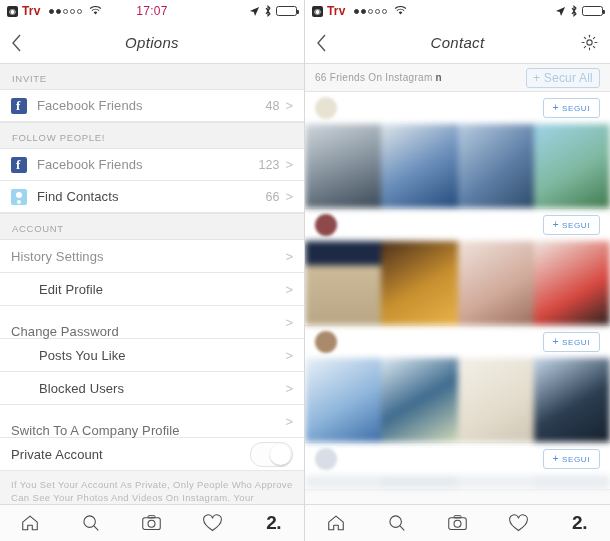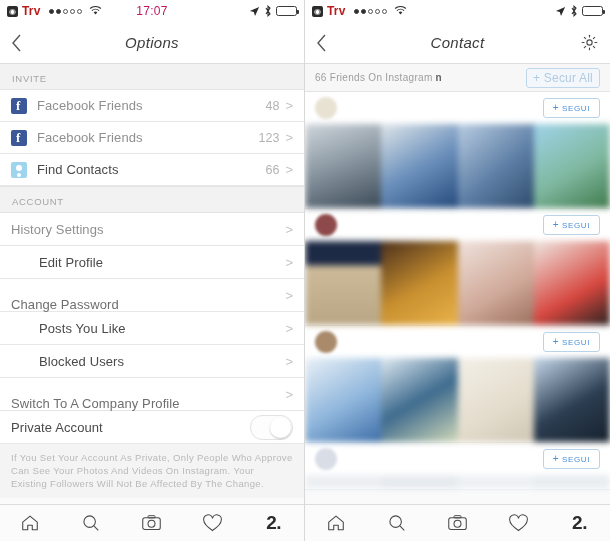--- a/index.html
+++ b/index.html
@@ -202,20 +202,21 @@
     <div class="scroll">
 
       <div class="sec-header first">INVITE</div>
       <div class="row">
         <span class="ico fb"></span>
         <span class="label lbl-blur">Facebook Friends</span>
         <span class="count">48</span>
         <span class="chev">&gt;</span>
       </div>
 
+      <div class="sec-header">FOLLOW PEOPLE!</div>
       <div class="row">
         <span class="ico fb"></span>
         <span class="label lbl-blur">Facebook Friends</span>
         <span class="count">123</span>
         <span class="chev">&gt;</span>
       </div>
       <div class="row">
         <span class="ico contact"></span>
         <span class="label">Find Contacts</span>
         <span class="count">66</span>

